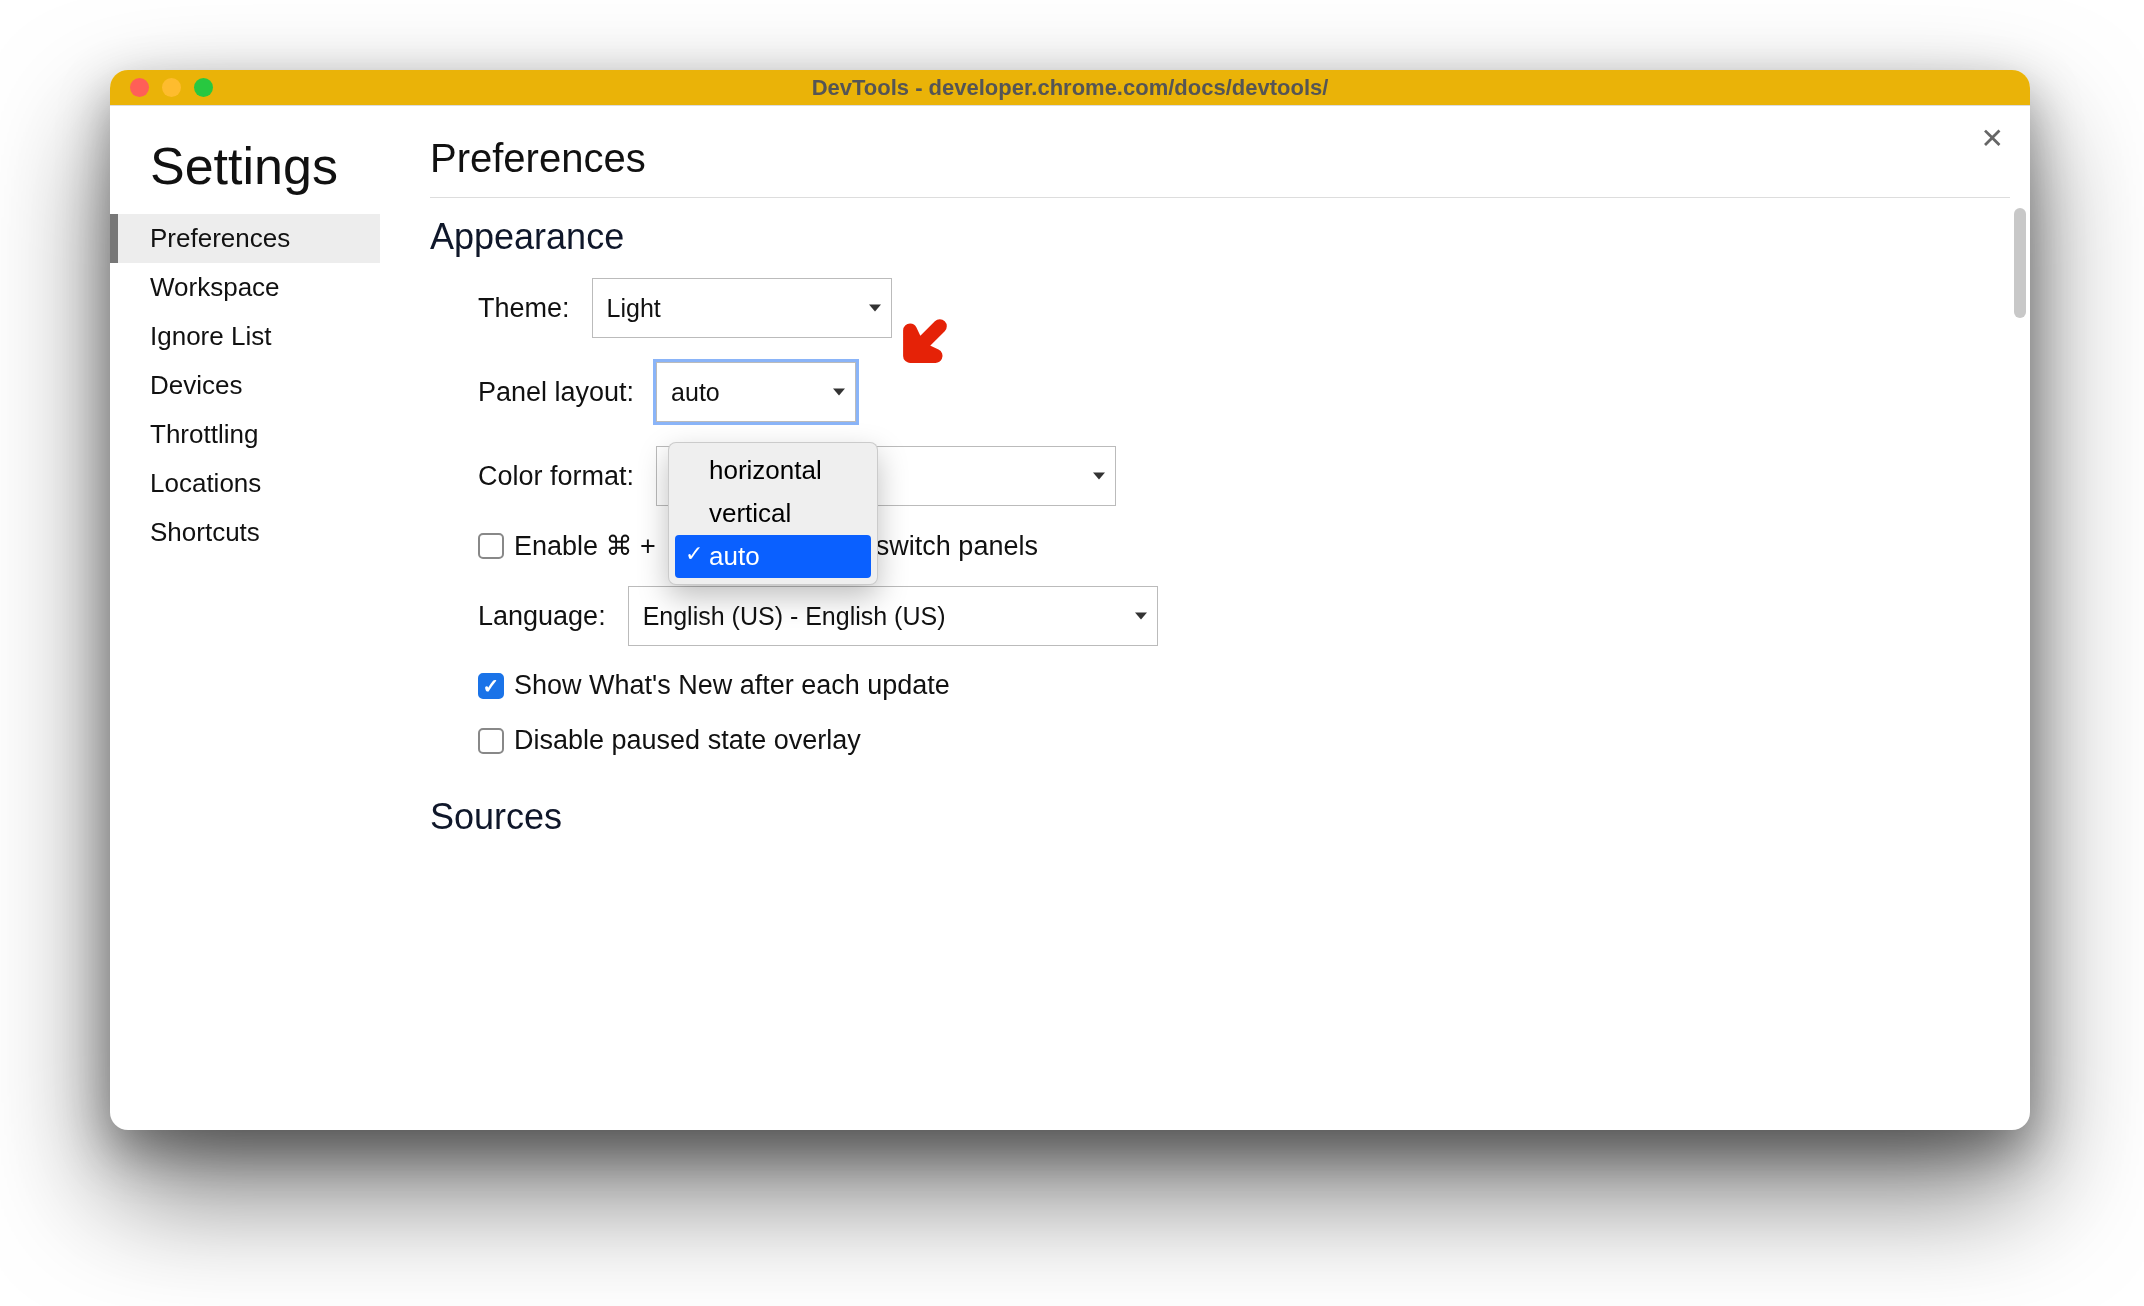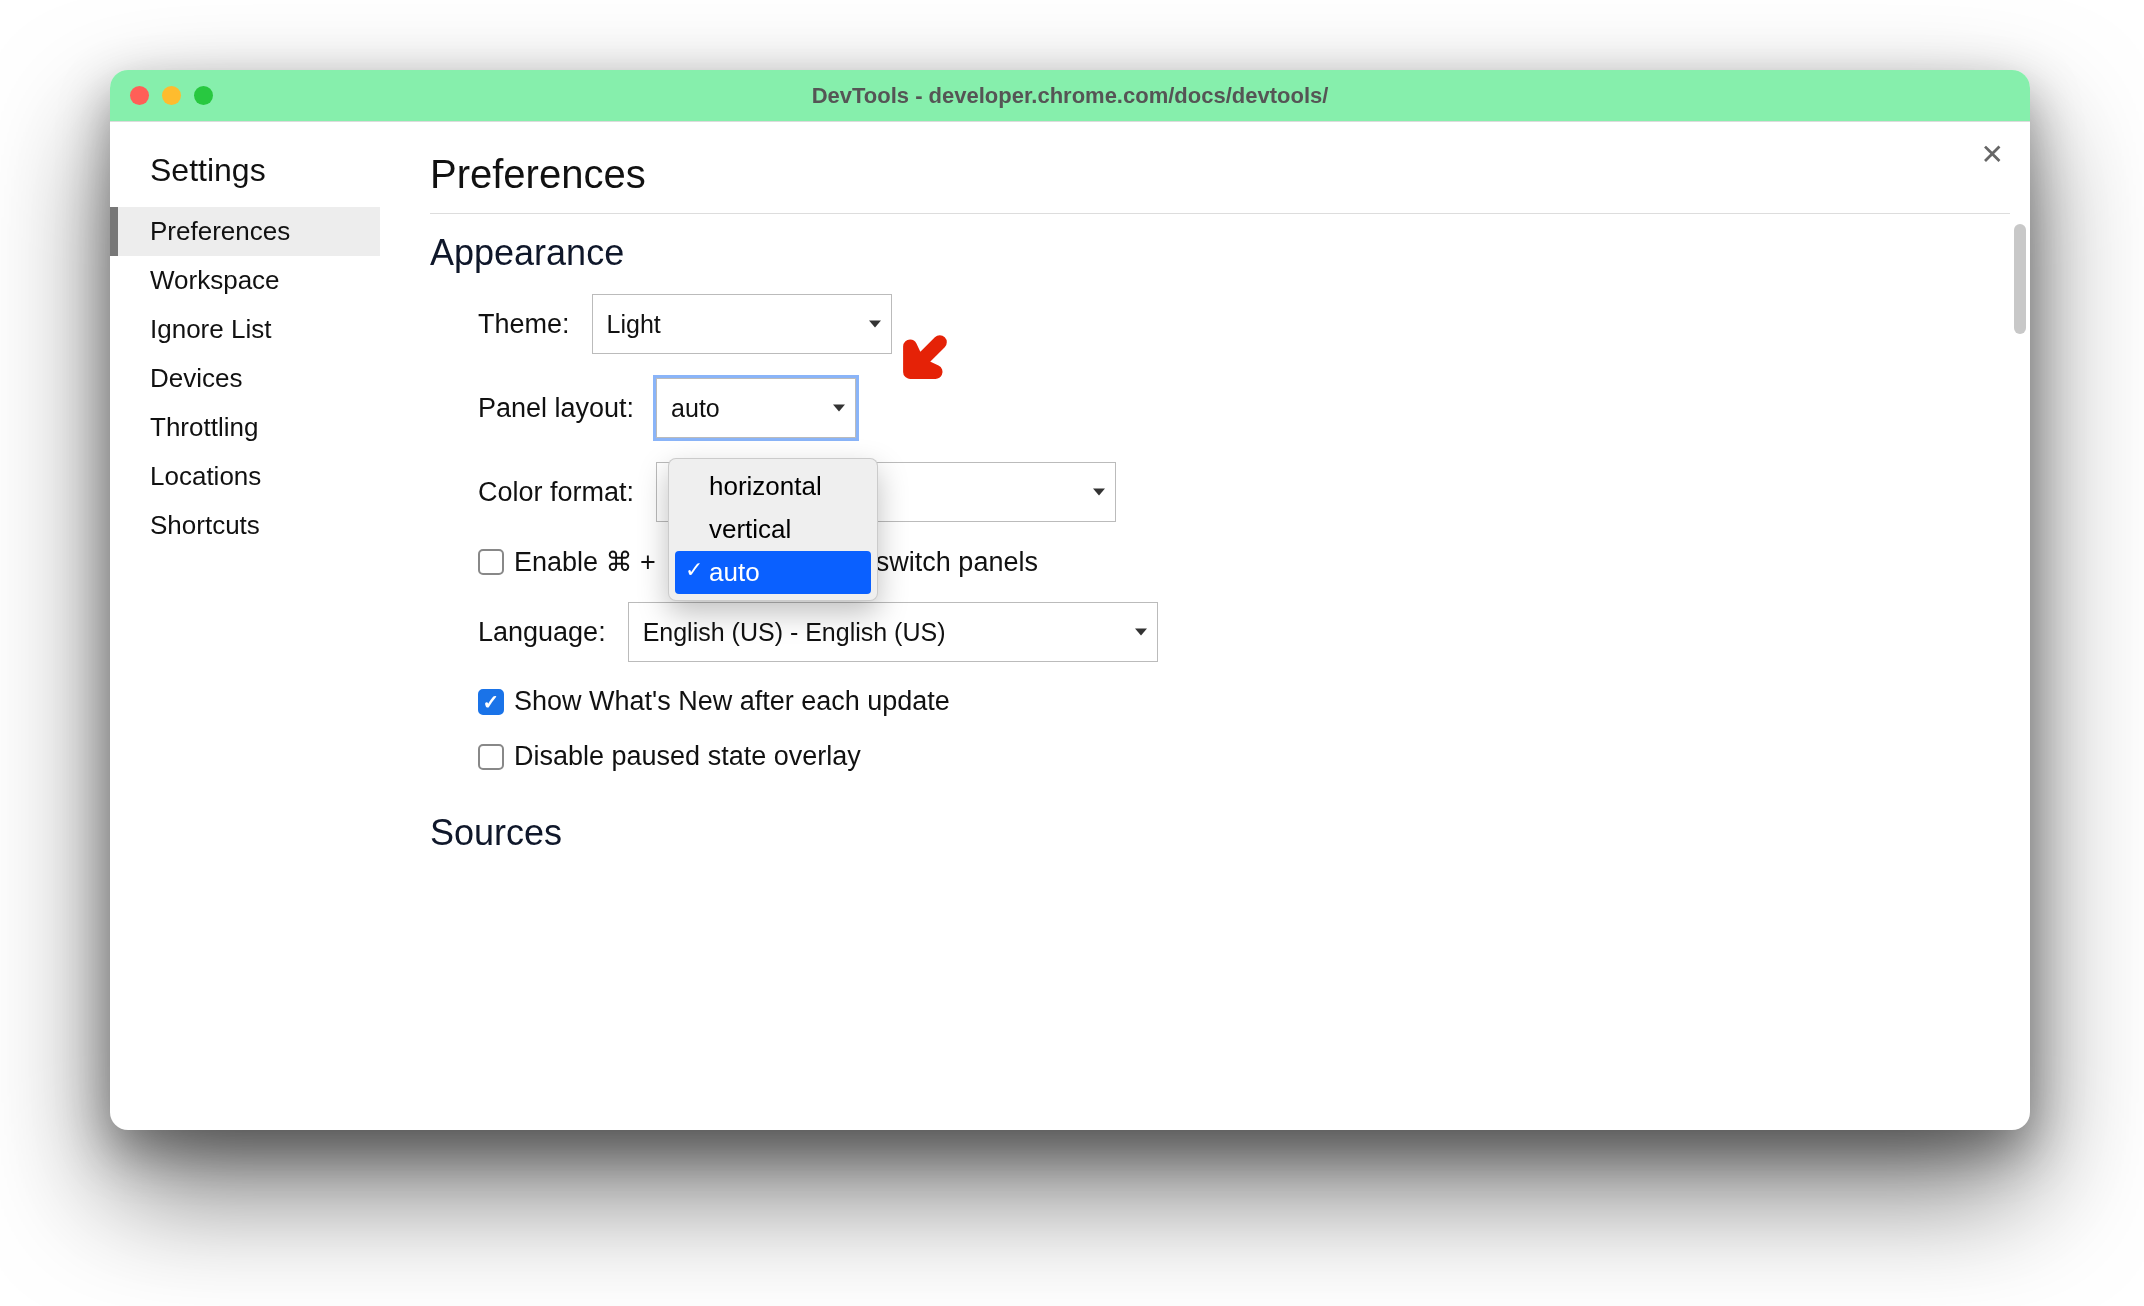--- a/index.html
+++ b/index.html
@@ -15,22 +15,22 @@
       top: 70px;
       left: 110px;
       width: 1920px;
       height: 1060px;
       background: #ffffff;
       border-radius: 18px;
       box-shadow: 0 60px 120px rgba(0,0,0,0.55), 0 20px 50px rgba(0,0,0,0.35);
       overflow: hidden;
     }
     .titlebar {
-      height: 52px;
-      background: #86efac;
+      height: 36px;
+      background: #eab308;
       border-bottom: 1px solid #dcdcdc;
       display: flex;
       align-items: center;
       padding: 0 20px;
       position: relative;
     }
     .traffic-lights {
       display: flex;
       gap: 13px;
       align-items: center;
@@ -64,21 +64,21 @@
       color: #666;
       cursor: pointer;
       z-index: 5;
     }
     .sidebar {
       width: 270px;
       padding-top: 30px;
       flex-shrink: 0;
     }
     .sidebar-title {
-      font-size: 32px;
+      font-size: 52px;
       font-weight: 400;
       color: #111;
       padding: 0 0 18px 40px;
     }
     .sidebar-item {
       padding: 9px 0 9px 40px;
       font-size: 26px;
       color: #111;
       cursor: pointer;
     }

